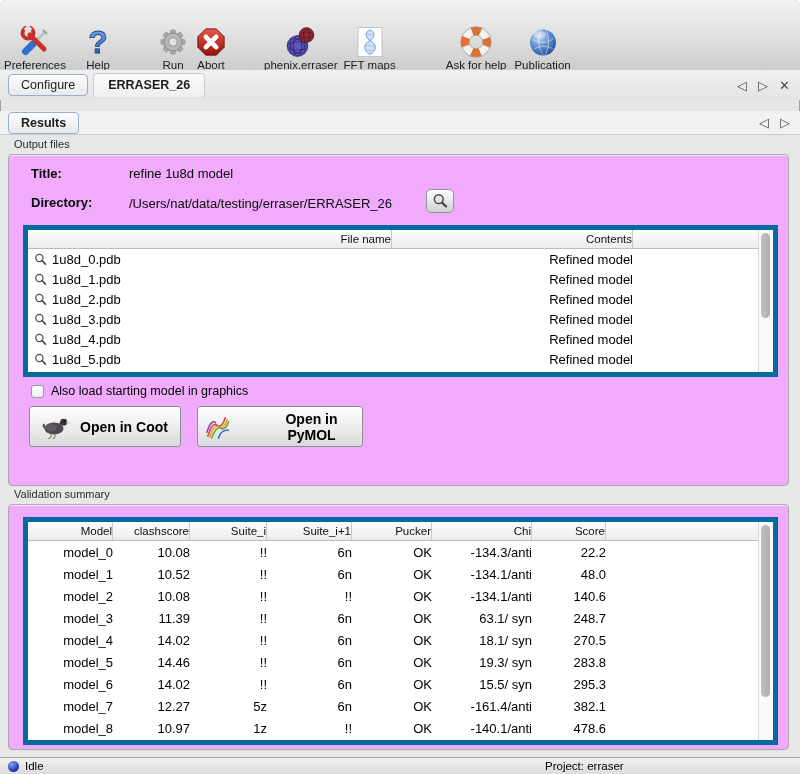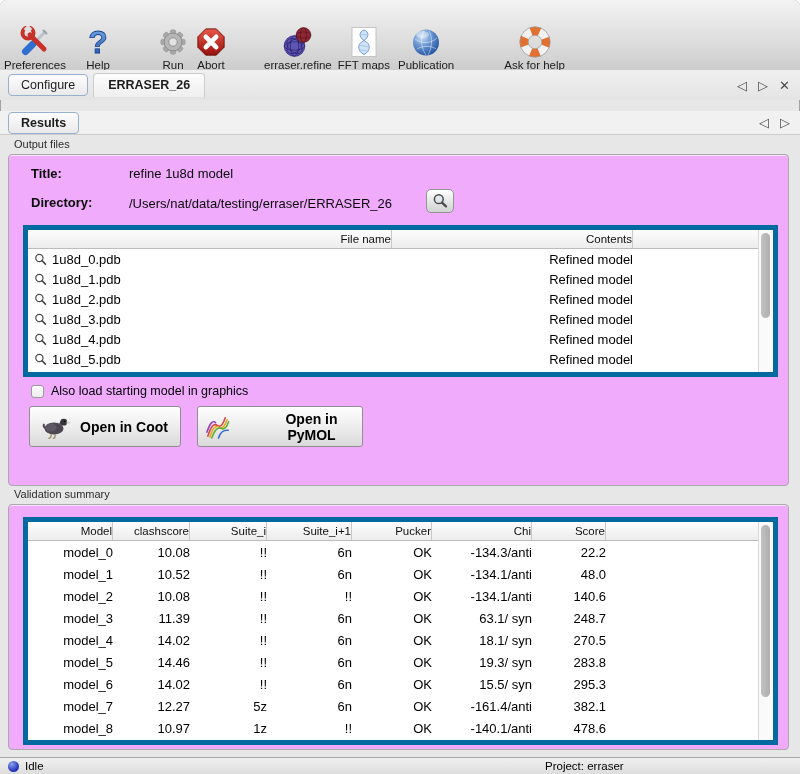--- a/index.html
+++ b/index.html
@@ -204,40 +204,52 @@
               <circle cx="12.5" cy="20" r="10.4"></circle>
             </g>
             <circle cx="21.5" cy="9" r="7.5" fill="#8e2833"></circle>
             <g fill="none" stroke="rgba(70,10,25,0.8)" stroke-width="0.6">
               <ellipse cx="21.5" cy="9" rx="7.3" ry="3"></ellipse>
               <ellipse cx="21.5" cy="9" rx="3" ry="7.3"></ellipse>
               <circle cx="21.5" cy="9" r="7.4"></circle>
             </g>
           </svg>
         </span>
-        <span class="tlabel">erraser.refine</span>
+        <span class="tlabel">phenix.erraser</span>
       </div>
 
 
       <div class="titem ti-fft">
         <span class="ticon">
           <svg width="32" height="32" viewBox="0 0 32 32">
             <rect x="4" y="1.5" width="24" height="29" fill="#ffffff" stroke="#c4c4c4"></rect>
             <g fill="rgba(150,190,230,0.45)" stroke="#6f9fd8" stroke-width="1">
               <path d="M16 4 C21 5.5 21.5 11 16 14.5 C10.5 11 11 5.5 16 4 Z"></path>
               <path d="M16 14.5 C23 17.5 23 25 16 28.5 C9 25 9 17.5 16 14.5 Z"></path>
             </g>
             <g stroke="#9cc0e4" stroke-width="0.8">
               <line x1="12" y1="8" x2="20" y2="9"></line>
               <line x1="11" y1="19" x2="21" y2="21"></line>
               <line x1="12" y1="24" x2="20" y2="25"></line>
             </g>
           </svg>
         </span>
         <span class="tlabel">FFT maps</span>
+      </div>
+
+      <div class="titem ti-ask">
+        <span class="ticon">
+          <svg width="32" height="32" viewBox="0 0 32 32">
+            <circle cx="16" cy="16" r="11" fill="none" stroke="#f2f2f2" stroke-width="8.5"></circle>
+            <circle cx="16" cy="16" r="11" fill="none" stroke="#e2702e" stroke-width="8.5" stroke-dasharray="8.64 8.64" stroke-dashoffset="4.32"></circle>
+            <circle cx="16" cy="16" r="15.2" fill="none" stroke="#9a9a9a" stroke-width="0.8"></circle>
+            <circle cx="16" cy="16" r="6.8" fill="none" stroke="#9a9a9a" stroke-width="0.8"></circle>
+          </svg>
+        </span>
+        <span class="tlabel">Ask for help</span>
       </div>
 
       <div class="titem ti-pub">
         <span class="ticon">
           <svg width="32" height="32" viewBox="0 0 32 32">
             <defs>
                 <radialGradient id="gl" cx="0.35" cy="0.28" r="0.95">
               <stop offset="0" stop-color="#cfe2f6"></stop>
                   <stop offset="0.35" stop-color="#6f9bd4"></stop>
               <stop offset="0.75" stop-color="#2c5ca8"></stop>
@@ -250,32 +262,20 @@
               <path d="M7 23 C14 19 22 20 26 23"></path>
               <path d="M14 4.5 C10 12 11 22 16 29"></path>
               <path d="M19 4.5 C23 12 22 22 18 29"></path>
             </g>
             <ellipse cx="12.5" cy="8.5" rx="6.5" ry="3.5" fill="rgba(255,255,255,0.35)"></ellipse>
           </svg>
         </span>
         <span class="tlabel">Publication</span>
       </div>
 
-      <div class="titem ti-ask">
-        <span class="ticon">
-          <svg width="32" height="32" viewBox="0 0 32 32">
-            <circle cx="16" cy="16" r="11" fill="none" stroke="#f2f2f2" stroke-width="8.5"></circle>
-            <circle cx="16" cy="16" r="11" fill="none" stroke="#e2702e" stroke-width="8.5" stroke-dasharray="8.64 8.64" stroke-dashoffset="4.32"></circle>
-            <circle cx="16" cy="16" r="15.2" fill="none" stroke="#9a9a9a" stroke-width="0.8"></circle>
-            <circle cx="16" cy="16" r="6.8" fill="none" stroke="#9a9a9a" stroke-width="0.8"></circle>
-          </svg>
-        </span>
-        <span class="tlabel">Ask for help</span>
-      </div>
-
     </div>
   </div>
 
   <div class="tabrow1">
     <div class="tab">Configure</div>
     <div class="tab main-active">ERRASER_26</div>
     <div class="tabnav">
       <span>◁</span>
       <span>▷</span>
       <span>✕</span>

